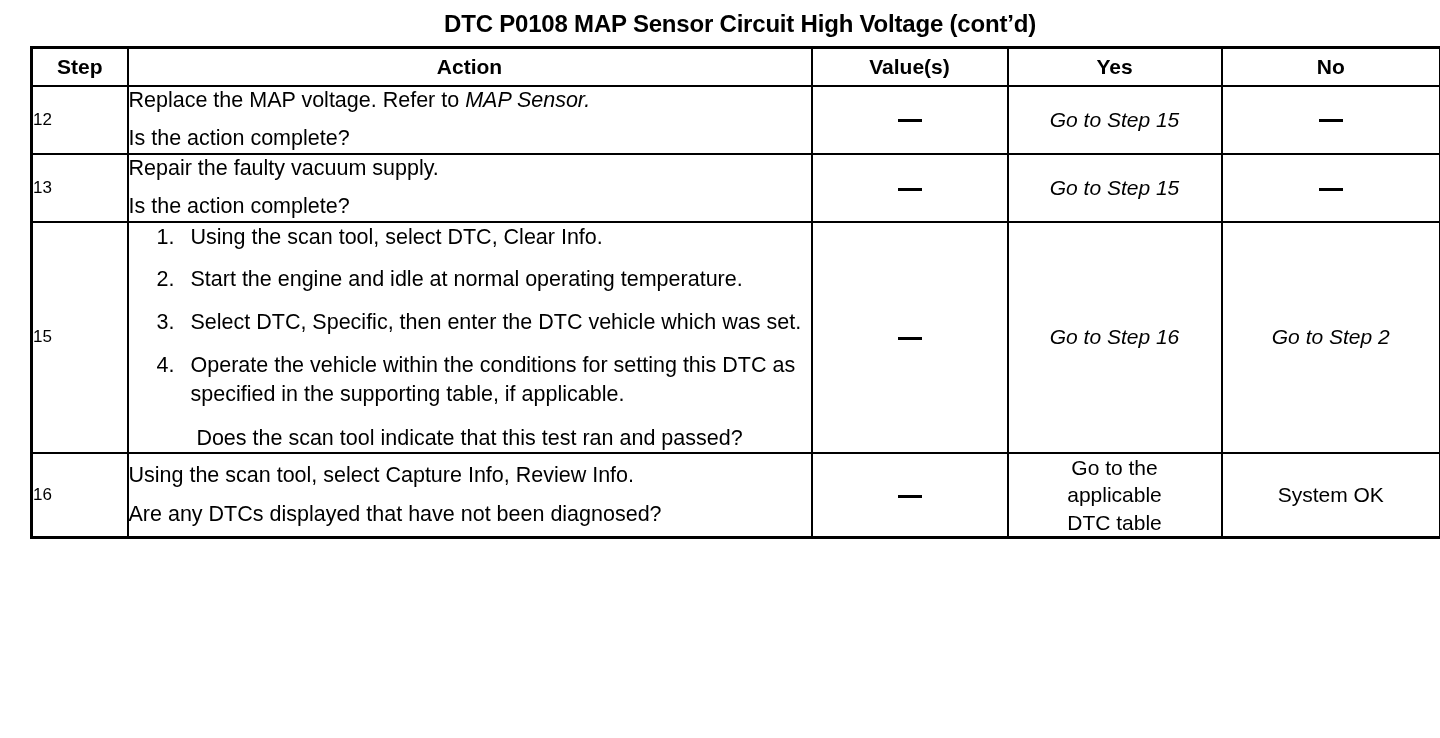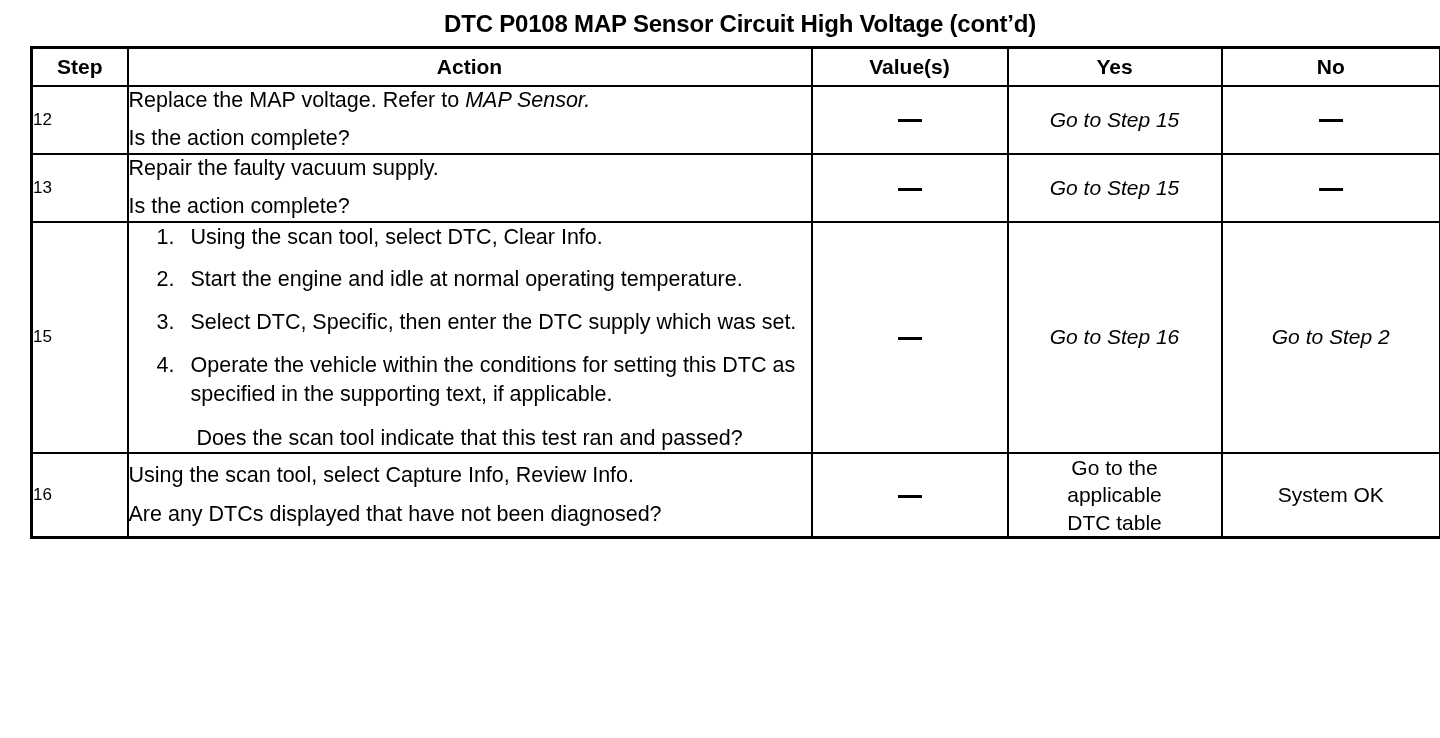--- a/index.html
+++ b/index.html
@@ -197,22 +197,22 @@
           <td class="no-cell"><span class="dash"></span></td>
         </tr>
 
 
         <tr>
           <td class="step-cell">15</td>
           <td class="action-cell row15-action">
             <ol class="proc">
               <li><span class="num">1.</span><span>Using the scan tool, select DTC, Clear Info.</span></li>
               <li><span class="num">2.</span><span>Start the engine and idle at normal operating temperature.</span></li>
-              <li><span class="num">3.</span><span>Select DTC, Specific, then enter the DTC supply which was set.</span></li>
-              <li><span class="num">4.</span><span>Operate the vehicle within the conditions for setting this DTC as specified in the supporting text, if applicable.</span></li>
+              <li><span class="num">3.</span><span>Select DTC, Specific, then enter the DTC vehicle which was set.</span></li>
+              <li><span class="num">4.</span><span>Operate the vehicle within the conditions for setting this DTC as specified in the supporting table, if applicable.</span></li>
             </ol>
             <div class="action-line row15-question">Does the scan tool indicate that this test ran and passed?</div>
           </td>
           <td class="value-cell"><span class="dash"></span></td>
           <td class="yes-cell"><span class="ital">Go to Step 16</span></td>
           <td class="no-cell"><span class="ital">Go to Step 2</span></td>
         </tr>
 
         <tr>
           <td class="step-cell">16</td>

